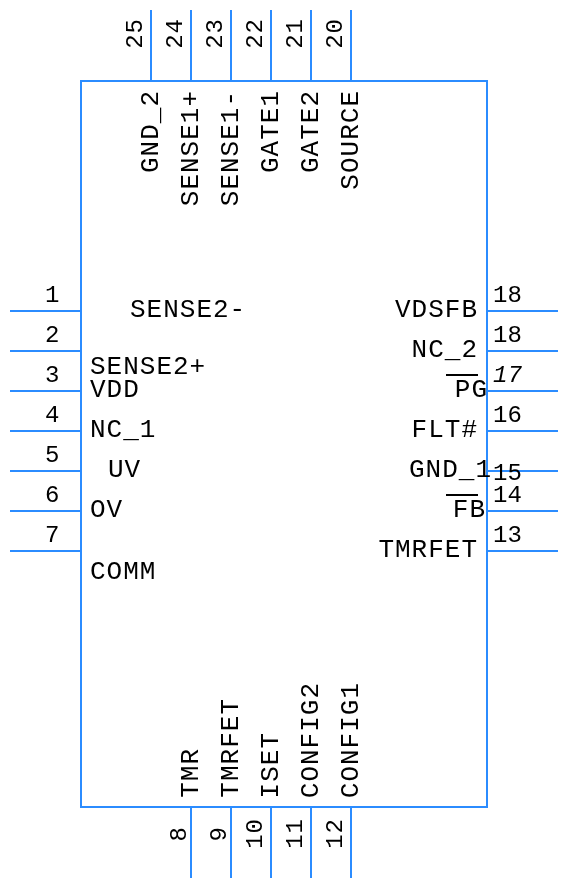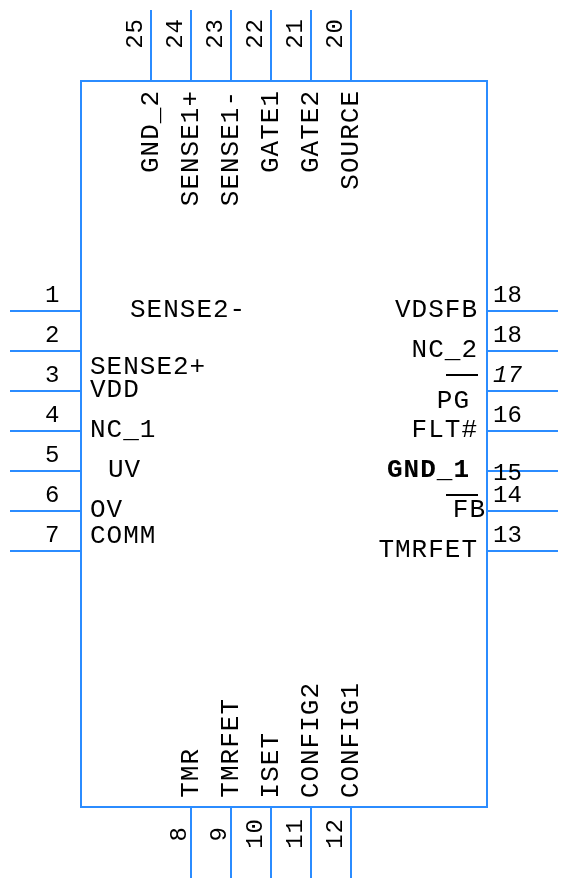--- a/index.html
+++ b/index.html
@@ -79,42 +79,42 @@
 <div class="pin-line h" style="left:10px; top:470px;"></div>
 <div class="pin-num" style="left:45px; top:442px;">5</div>
 <div class="pin-label" style="left:108px; top:455px;">UV</div>
 
 <div class="pin-line h" style="left:10px; top:510px;"></div>
 <div class="pin-num" style="left:45px; top:482px;">6</div>
 <div class="pin-label" style="left:90px; top:495px;">OV</div>
 
 <div class="pin-line h" style="left:10px; top:550px;"></div>
 <div class="pin-num" style="left:45px; top:522px;">7</div>
-<div class="pin-label" style="left:90px; top:521px;">COMM</div>
+<div class="pin-label" style="left:90px; top:557px;">COMM</div>
 
 <div class="pin-line h" style="left:488px; top:310px;"></div>
 <div class="pin-num" style="left:493px; top:282px;">18</div>
 <div class="pin-label right" style="right:90px; top:295px;">VDSFB</div>
 
 <div class="pin-line h" style="left:488px; top:350px;"></div>
 <div class="pin-num" style="left:493px; top:322px;">18</div>
 <div class="pin-label right" style="right:90px; top:335px;">NC_2</div>
 
 <div class="pin-line h" style="left:488px; top:390px;"></div>
 <div class="pin-num" style="left:493px; top:362px;font-style:italic;">17</div>
-<div class="pin-label right" style="right:98px; top:375px;margin-top:11px;">PG</div>
+<div class="pin-label right" style="right:80px; top:375px;">PG</div>
 <div class="overline" style="right:90px; top:374px; width:32px;"></div>
 
 <div class="pin-line h" style="left:488px; top:430px;"></div>
 <div class="pin-num" style="left:493px; top:402px;">16</div>
 <div class="pin-label right" style="right:90px; top:415px;">FLT#</div>
 
 <div class="pin-line h" style="left:488px; top:470px;"></div>
 <div class="pin-num" style="left:493px; top:442px;margin-top:18px;">15</div>
-<div class="pin-label right" style="right:98px; top:455px;font-weight:bold;">GND_1</div>
+<div class="pin-label right" style="right:76px; top:455px;">GND_1</div>
 
 <div class="pin-line h" style="left:488px; top:510px;"></div>
 <div class="pin-num" style="left:493px; top:482px;">14</div>
 <div class="pin-label right" style="right:82px; top:495px;">FB</div>
 <div class="overline" style="right:90px; top:494px; width:32px;"></div>
 
 <div class="pin-line h" style="left:488px; top:550px;"></div>
 <div class="pin-num" style="left:493px; top:522px;">13</div>
 <div class="pin-label right" style="right:90px; top:535px;">TMRFET</div>
 

